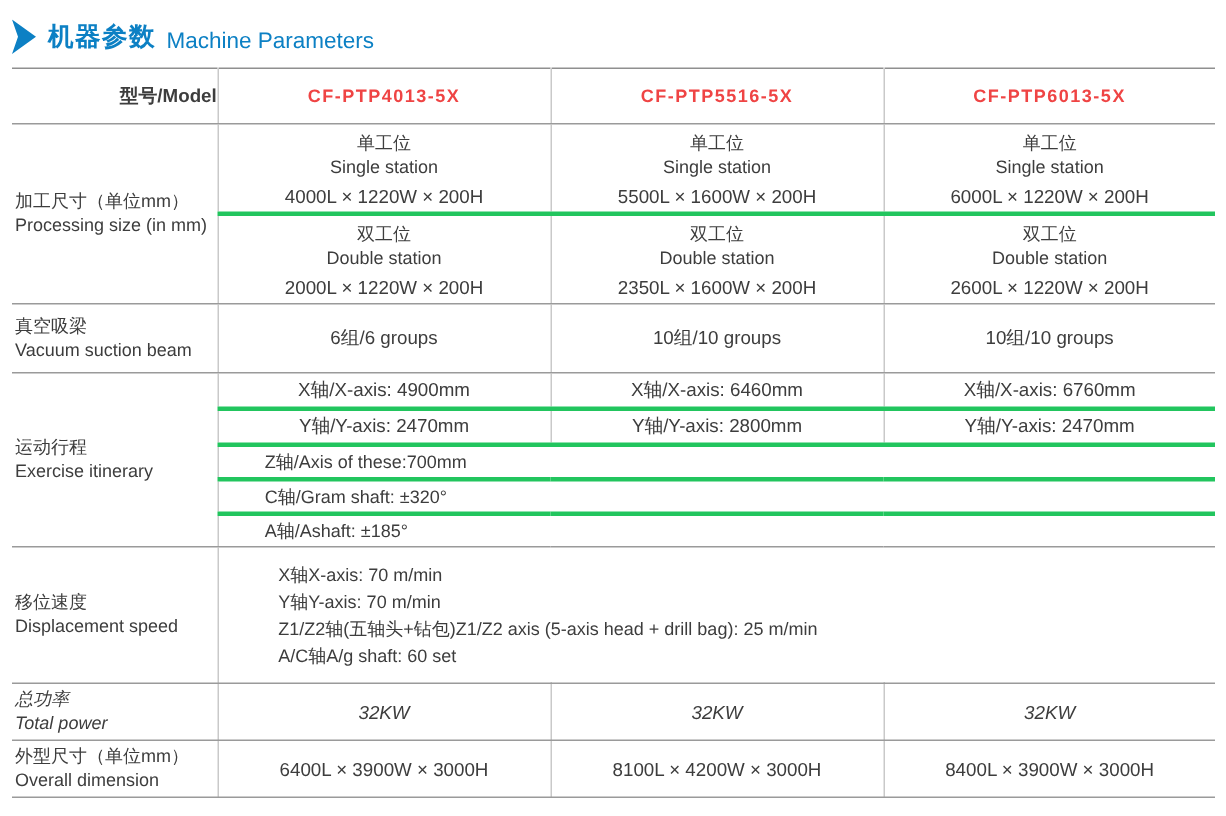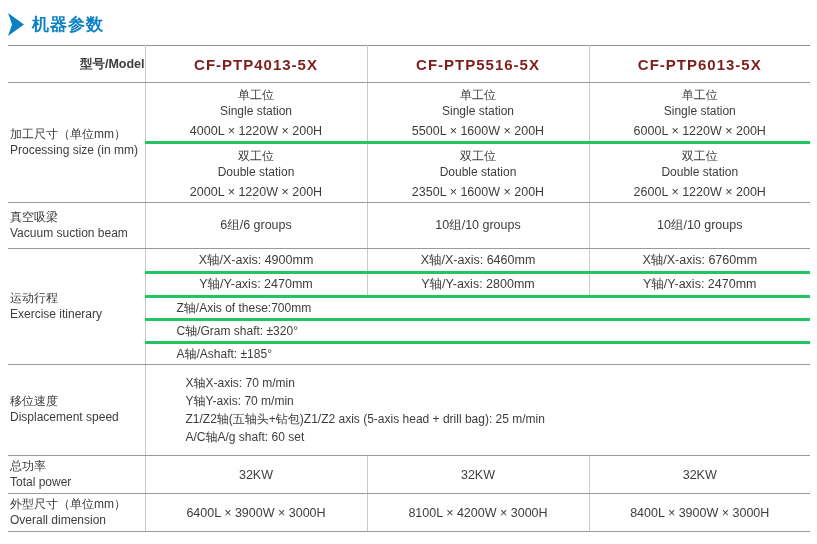--- a/index.html
+++ b/index.html
@@ -26,48 +26,49 @@
   .bb-minor{border-bottom:3px solid #22c55e;}
 
   
   .h-header{height:37px;}
   .h-station{height:60px;}
   .h-vacuum{height:46px;}
   .h-axis{height:24px;}
   .h-axis-s{height:23px;}
   .h-axis-a{height:22px;}
   .h-disp{height:91px;}
-  .h-power{height:38px;}
+  .h-power{height:38px;font-style:italic;}
   .h-dim{height:38px;}
 
   .lbl{text-align:left;padding-left:2px;line-height:1.3;}
   .lbl .zh{font-size:12px;}
   .lbl .en{font-size:12px;}
   .lbl-model{font-weight:bold;font-size:12.5px;padding-left:2px;text-align:right;}
 
   .val{text-align:center;font-size:12.5px;}
-  .model{text-align:center;font-weight:bold;font-size:15px;letter-spacing:1px;color:#7f1d1d;}
+  .model{text-align:center;font-weight:bold;font-size:12px;letter-spacing:1px;color:#ef4444;}
 
   .station .zh{font-size:12px;}
   .station .en{font-size:12px;line-height:1.25;}
   .station .value{margin-top:5px;font-size:12.5px;}
 
   .left-cell{text-align:left;padding-left:31px;font-size:12px;}
   .disp-lines{line-height:1.5;font-size:12px;text-align:left;padding-left:40px;}
 </style>
 </head>
 <body>
 
 <div class="title-bar">
   <span class="arrow-icon">
     <svg width="16" height="23" viewBox="0 0 16 23">
       <path d="M0 0 L16 11.5 L0 23 L4 11.5 Z" fill="#0c80c4"></path>
     </svg>
   </span>
   <span class="title-zh">机器参数</span>
+  <span class="title-en">Machine Parameters</span>
 </div>
 
 <table class="params">
   <colgroup>
     <col style="width:137px">
       <col style="width:222px">
       <col style="width:222px">
       <col style="width:221px">
   </colgroup>
 

